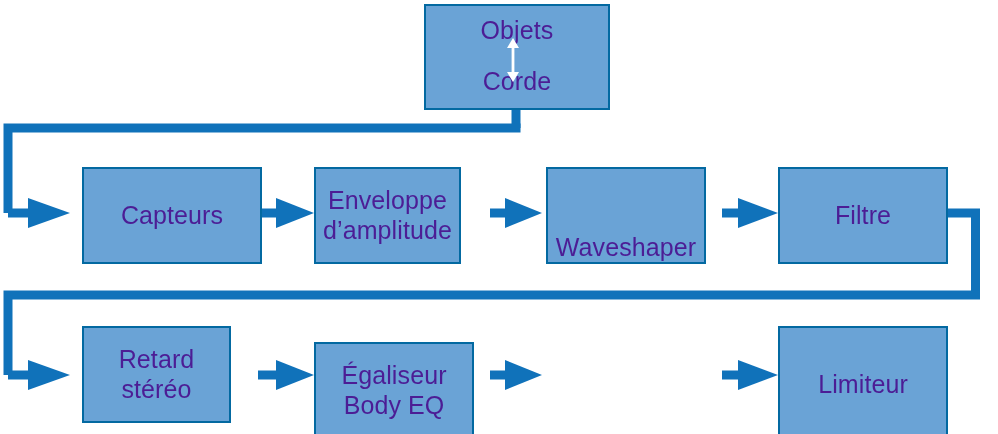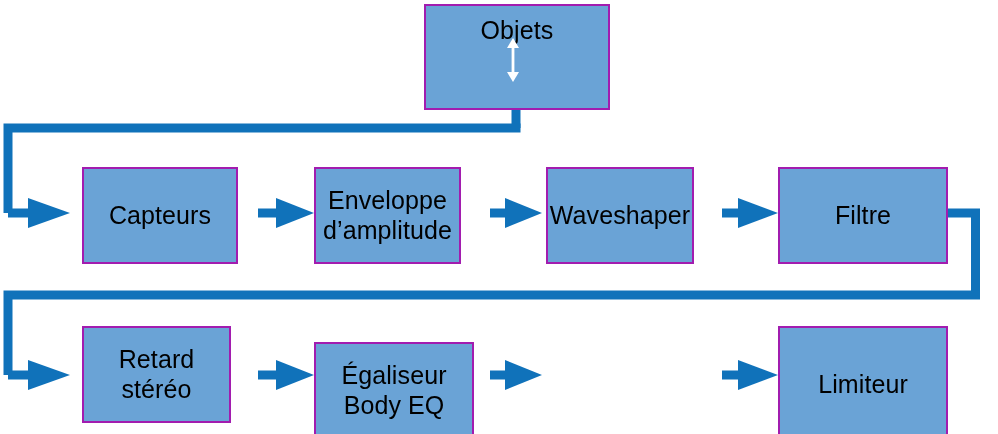--- a/index.html
+++ b/index.html
@@ -19,26 +19,26 @@
     position: absolute;
     left: 0;
     top: 0;
     width: 998px;
     height: 434px;
   }
   .node {
     position: absolute;
     box-sizing: border-box;
     background: #6aa3d6;
-    border: 2px solid #a21caf;
+    border: 2px solid #0369a1;
     display: flex;
     align-items: center;
     justify-content: center;
     text-align: center;
-    color: #000000;
+    color: #4c1d95;
     font-size: 25px;
     line-height: 1.18;
     letter-spacing: 0.1px;
     z-index: 2;
     user-select: none;
   }
   .node .label {
     display: block;
     padding: 0 6px;
     white-space: pre-line;
@@ -110,36 +110,37 @@
     </g>
 
     <g>
       <rect x="722" y="370.5" width="20" height="9" fill="#1072ba"></rect>
       <polygon points="738,360 778,375 738,390" fill="#1072ba"></polygon>
     </g>
   </svg>
 
   <div class="node node-top" style="left:424px; top:4px; width:186px; height:106px;">
     <span class="label label-top">Objets</span>
+    <span class="label label-bottom">Corde</span>
   </div>
 
   <svg class="bidir-arrow" viewBox="0 0 20 44" xmlns="http://www.w3.org/2000/svg">
     <rect x="8.6" y="6" width="2.8" height="32" fill="#ffffff"></rect>
     <polygon points="10,0 16,10 4,10" fill="#ffffff"></polygon>
     <polygon points="10,44 16,34 4,34" fill="#ffffff"></polygon>
   </svg>
 
-  <div class="node" style="left:82px; top:167px; width:156px; height:97px;">
+  <div class="node" style="left:82px; top:167px; width:180px; height:97px;">
     <span class="label">Capteurs</span>
   </div>
   <div class="node" style="left:314px; top:167px; width:147px; height:97px;">
     <span class="label">Enveloppe
 d’amplitude</span>
   </div>
-  <div class="node" style="left:546px; top:167px; width:148px; height:97px;">
+  <div class="node" style="left:546px; top:167px; width:160px; height:97px;align-items:flex-end;">
     <span class="label">Waveshaper</span>
   </div>
   <div class="node" style="left:778px; top:167px; width:170px; height:97px;">
     <span class="label">Filtre</span>
   </div>
 
   <div class="node" style="left:82px; top:326px; width:149px; height:97px;">
     <span class="label">Retard
 stéréo</span>
   </div>

